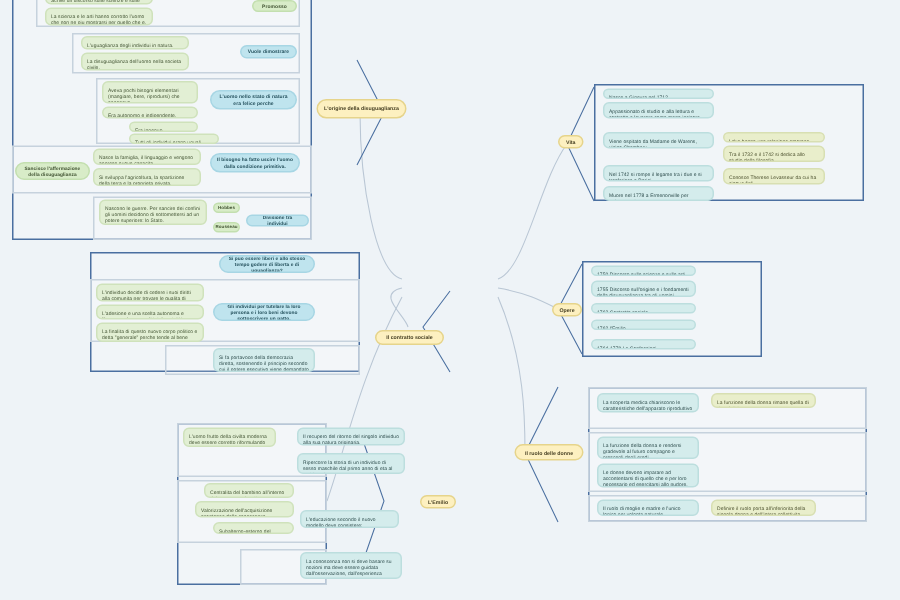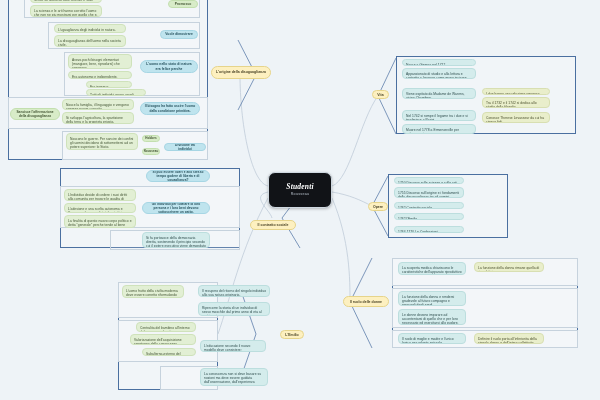--- a/index.html
+++ b/index.html
@@ -70,24 +70,20 @@
     <g fill="none" stroke="#4a6fa0" stroke-width="0.7">
       <path d="M396 58 L 378 96 L 396 134"></path>
       <path d="M388 176 L 372 206 L 388 236"></path>
       <path d="M372 258 L 350 302 L 372 348"></path>
       <path d="M238 40 L 256 75 L 238 110"></path>
       <path d="M300 194 L 282 218 L 300 248"></path>
       <path d="M240 288 L 256 334 L 240 380"></path>
     </g>
   </svg>
 
-  <div class="central node">
-    <div class="t1">Studenti</div>
-    <div class="t2">Rousseau</div>
-  </div>
 
   <div class="frame" style="left:8px;top:-6px;width:200px;height:166px;"></div>
 
   <div class="pill" style="left:211px;top:66px;width:60px;height:13px;">L'origine della disuguaglianza</div>
 
   <div class="subframe" style="left:24px;top:-8px;width:176px;height:26px;"></div>
   <div class="box green" style="left:30px;top:-6px;width:72px;height:9px;">Scrive un discorso sulle scienze e sulle arti.</div>
   <div class="box green" style="left:30px;top:5px;width:72px;height:12px;">La scienza e le arti hanno corrotto l'uomo che non ne piu mostrarsi per quello che e.</div>
   <div class="box greenpill" style="left:168px;top:0px;width:30px;height:8px;font-size:3.3px;">Promosso</div>
 

